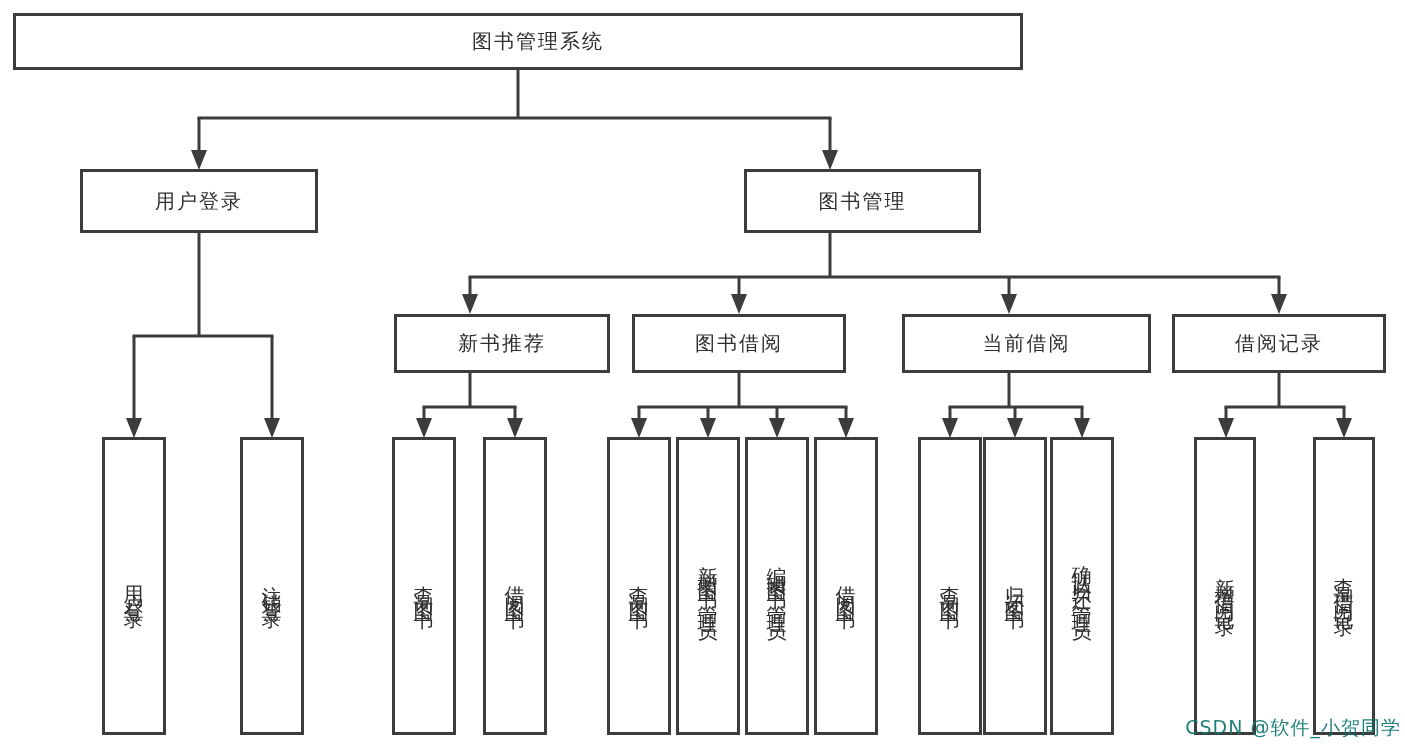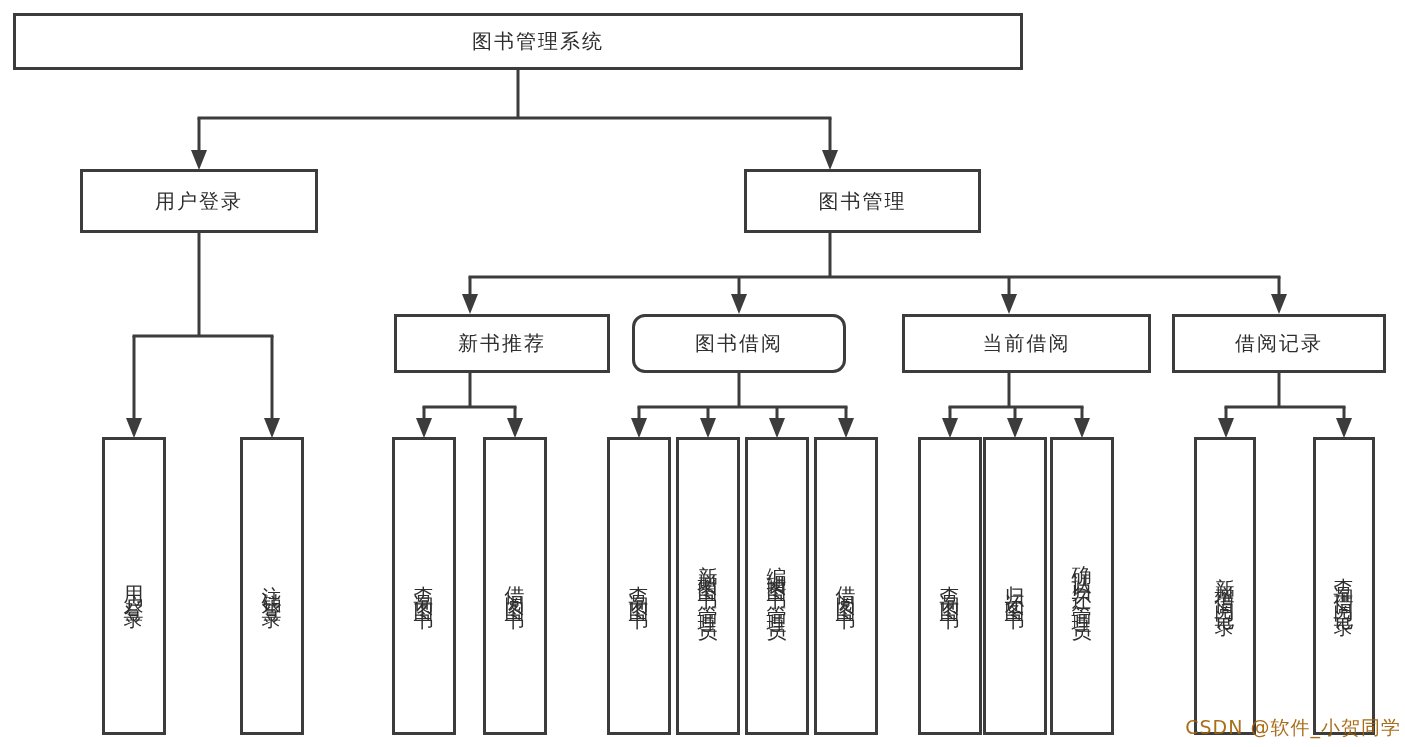--- a/index.html
+++ b/index.html
@@ -46,21 +46,21 @@
     font-size: 20px;
     letter-spacing: 8px;
     line-height: 1.0;
   }
   .watermark {
     position: absolute;
     right: 4px;
     bottom: 6px;
     font-size: 19px;
     letter-spacing: 1px;
-    color: #a16207;
+    color: #0f766e;
     opacity: 0.92;
     z-index: 5;
     white-space: nowrap;
   }
 </style>
 </head>
 <body>
 
 <div class="stage">
 
@@ -139,21 +139,21 @@
       <polygon points="1336,418 1352,418 1344,438"></polygon>
     </g>
   </svg>
 
   <div class="box" style="left:13px; top:13px; width:1010px; height:57px;padding-left:40px;">图书管理系统</div>
 
   <div class="box" style="left:80px; top:169px; width:238px; height:64px;">用户登录</div>
   <div class="box" style="left:712px; top:169px; width:237px; height:64px;margin-left:32px;">图书管理</div>
 
   <div class="box" style="left:362px; top:314px; width:216px; height:59px;margin-left:32px;">新书推荐</div>
-  <div class="box" style="left:632px; top:314px; width:214px; height:59px;border-radius:13px;">图书借阅</div>
+  <div class="box" style="left:632px; top:314px; width:214px; height:59px;">图书借阅</div>
   <div class="box" style="left:902px; top:314px; width:249px; height:59px;">当前借阅</div>
   <div class="box" style="left:1172px; top:314px; width:214px; height:59px;">借阅记录</div>
 
   <div class="box leaf" style="left:102px; top:437px; width:64px; height:298px;">用户登录</div>
   <div class="box leaf" style="left:240px; top:437px; width:64px; height:298px;">注销登录</div>
 
   <div class="box leaf" style="left:392px; top:437px; width:64px; height:298px;">查询图书</div>
   <div class="box leaf" style="left:483px; top:437px; width:64px; height:298px;">借阅图书</div>
 
   <div class="box leaf" style="left:607px; top:437px; width:64px; height:298px;">查询图书</div>

